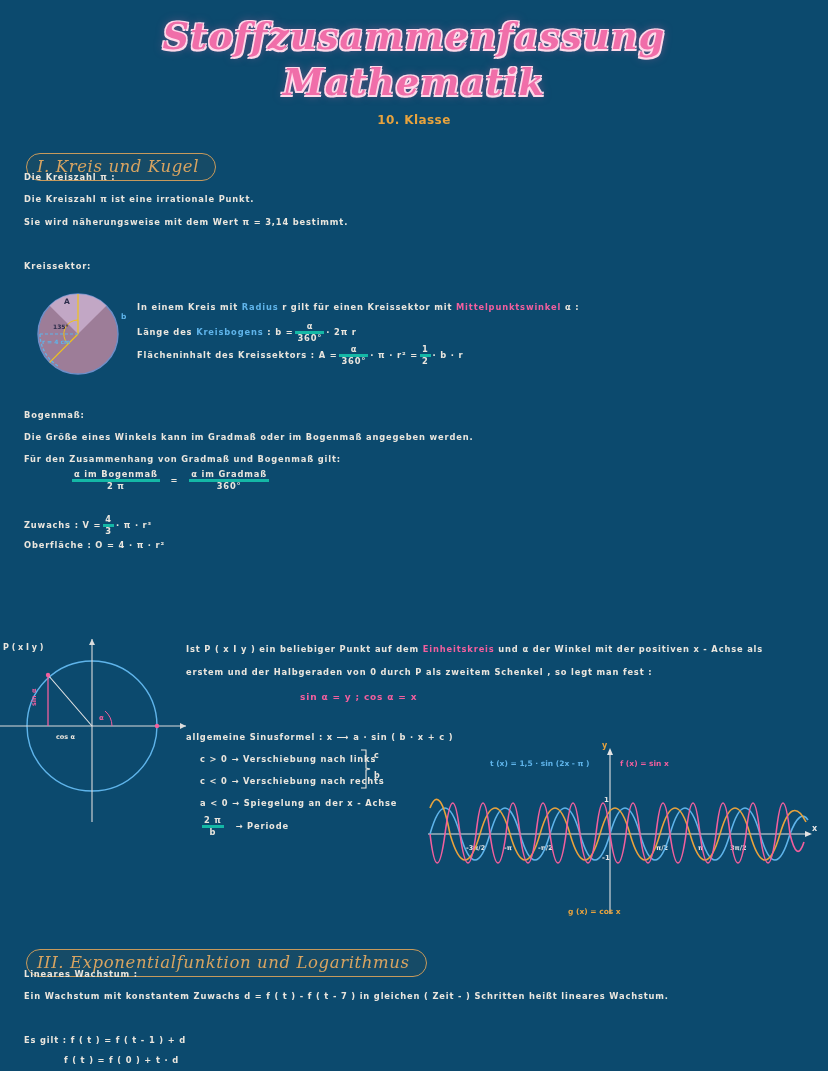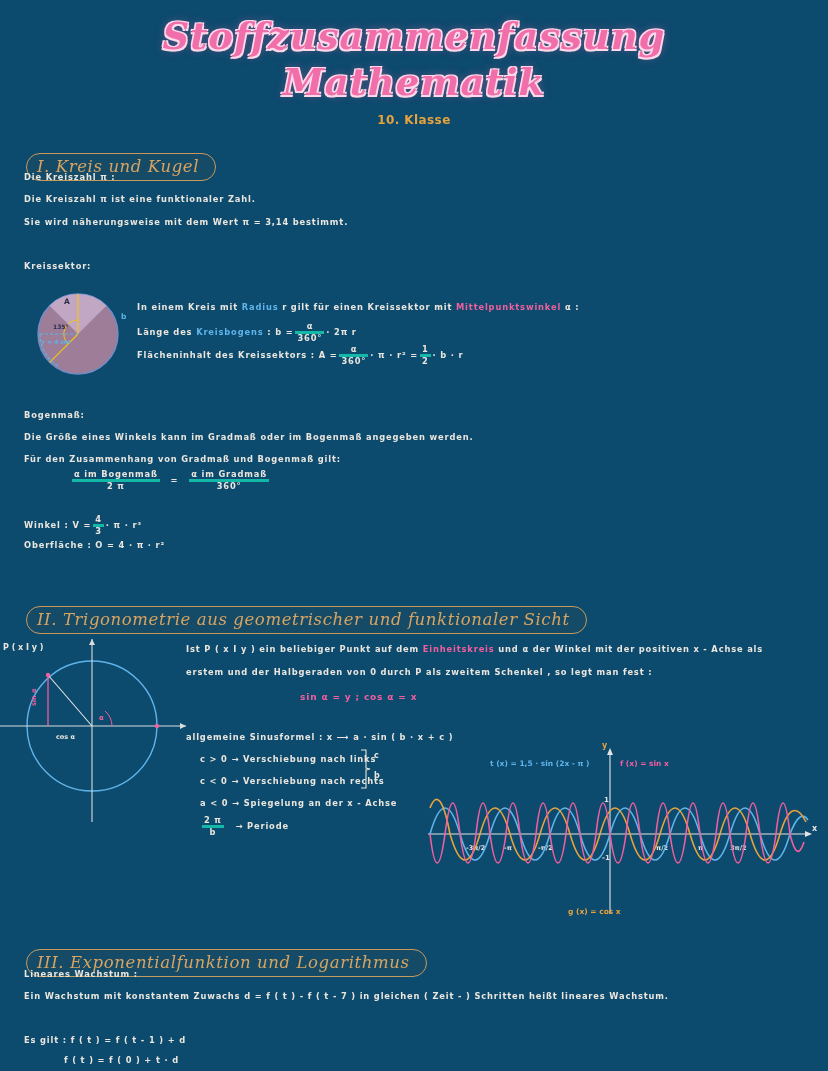--- a/index.html
+++ b/index.html
@@ -96,21 +96,21 @@
     <div class="doc-title">Stoffzusammenfassung</div>
     <div class="doc-title">Mathematik</div>
     <div class="doc-subtitle">10. Klasse</div>
   </div>
 
   <div class="blk" style="left:10px; top:137px;">
     <div class="section-head">I. Kreis und Kugel</div>
   </div>
 
   <div class="blk txt" style="left:24px; top:170px;">Die Kreiszahl  π :</div>
-  <div class="blk txt" style="left:24px; top:192px;">Die Kreiszahl  π  ist eine funktionaler Zahl.</div>
+  <div class="blk txt" style="left:24px; top:192px;">Die Kreiszahl  π  ist eine irrationale Punkt.</div>
   <div class="blk txt" style="left:24px; top:215px;">Sie wird näherungsweise mit dem Wert  π = 3,14 bestimmt.</div>
 
   <div class="blk txt" style="left:24px; top:259px;">Kreissektor:</div>
 
   <div class="blk" style="left:20px; top:282px;">
     <svg width="120" height="105" viewBox="0 0 120 105">
 
       <circle cx="58" cy="52" r="40" fill="#9d7d98" stroke="#6f8fc9" stroke-width="1.4"></circle>
 
       <path d="M58 52 L58 12 A40 40 0 0 0 29.7 23.7 Z" fill="#c9aecd" opacity="0.85"></path>
@@ -146,27 +146,24 @@
   <div class="blk txt" style="left:24px; top:430px;">Die Größe eines Winkels kann im Gradmaß oder im Bogenmaß angegeben werden.</div>
   <div class="blk txt" style="left:24px; top:452px;">Für den Zusammenhang von Gradmaß und Bogenmaß gilt:</div>
 
   <div class="blk txt" style="left:70px; top:470px;">
     <span class="frac"><span class="num">α im Bogenmaß</span><span class="den">2 π</span></span>
     <span style="display:inline-block; width:18px; text-align:center;">=</span>
     <span class="frac"><span class="num">α im  Gradmaß</span><span class="den">360°</span></span>
   </div>
 
   <div class="blk txt" style="left:24px; top:515px;">
-    <span>Winkel :  V =</span><span class="frac"><span class="num">4</span><span class="den">3</span></span><span>· π · r³</span>
+    <span>Zuwachs :  V =</span><span class="frac"><span class="num">4</span><span class="den">3</span></span><span>· π · r³</span>
   </div>
   <div class="blk txt" style="left:24px; top:538px;">Oberfläche :  O = 4 · π · r²</div>
 
-  <div class="blk" style="left:10px; top:590px;">
-    <div class="section-head">II. Trigonometrie aus geometrischer und funktionaler Sicht</div>
-  </div>
 
   <div class="blk" style="left:0px; top:636px;">
     <svg width="190" height="190" viewBox="0 0 190 190">
       <circle cx="92" cy="90" r="65" fill="none" stroke="#5fb4ea" stroke-width="1.4"></circle>
       <line x1="0" y1="90" x2="186" y2="90" stroke="#dcdcdc" stroke-width="1.1"></line>
       <line x1="92" y1="3" x2="92" y2="186" stroke="#dcdcdc" stroke-width="1.1"></line>
       <polygon points="186,90 180,87 180,93" fill="#dcdcdc"></polygon>
       <polygon points="92,3 89,9 95,9" fill="#dcdcdc"></polygon>
 
       <line x1="92" y1="90" x2="48" y2="39" stroke="#e6e6e6" stroke-width="1.1"></line>

